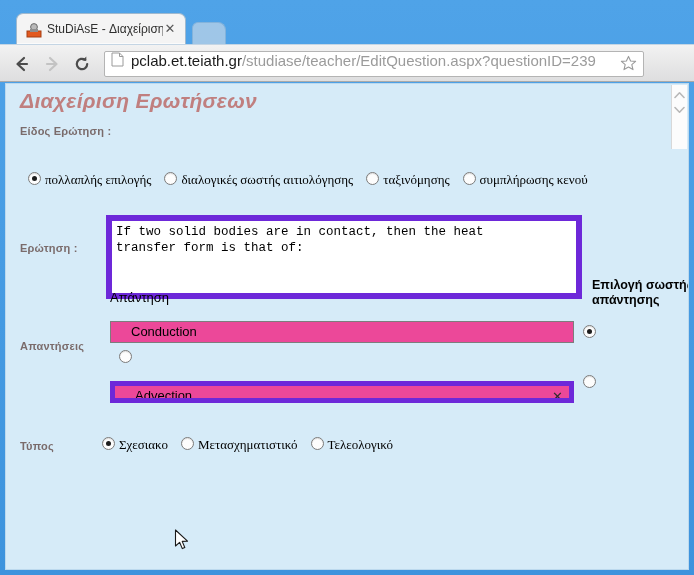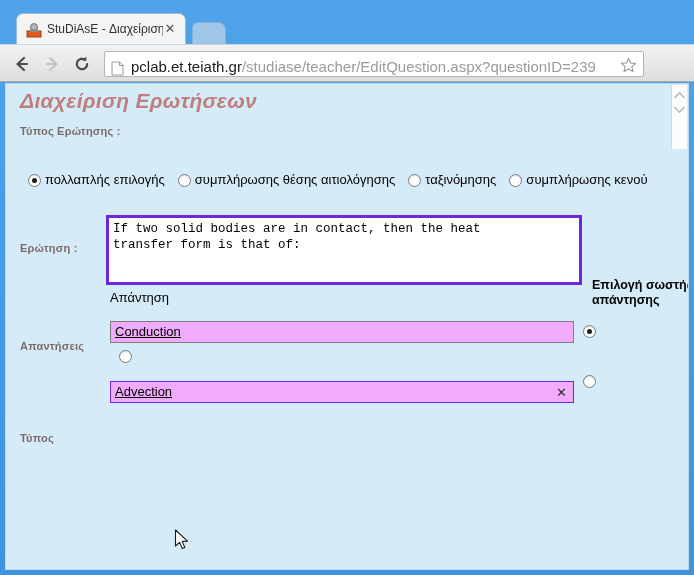--- a/index.html
+++ b/index.html
@@ -96,21 +96,21 @@
   .nav-btn svg { display: block; }
 
   #omnibox {
     position: absolute;
     left: 104px; top: 6px;
     width: 540px; height: 26px;
     background: #fff;
     border: 1px solid #b4b4b4;
     border-radius: 2px;
     display: flex;
-    align-items: flex-end;
+    align-items: flex-start;
   }
   #page-icon {
     margin-left: 6px;
     width: 13px; height: 15px;
     flex: 0 0 auto;
   }
   #url-text {
     margin-left: 7px;
     font-size: 15px;
     color: #9b9b9b;
@@ -153,38 +153,39 @@
   .field-label {
     position: absolute;
     font-size: 11px;
     font-weight: bold;
     color: #7a6b6b;
     letter-spacing: .2px;
   }
   #label-kind      { left: 14px; top: 41px; }
   #label-question  { left: 14px; top: 158px; text-align: right; }
   #label-answers   { left: 14px; top: 256px; }
-  #label-type      { left: 14px; top: 348px; }
+  #label-type      { left: 14px; top: 356px; }
 
   
   .radio-row {
     position: absolute;
     display: flex;
     align-items: center;
   }
   #kind-radios { left: 22px; top: 88px; }
   #type-radios { left: 96px; top: 353px; }
 
   .radio-opt {
     display: flex;
-    align-items: flex-end;
+    align-items: flex-start;
     margin-right: 13px;
     font-size: 13px;
     color: #000;
     white-space: nowrap;
+    font-family: Liberation Serif, serif;
   }
   .radio-opt:last-child { margin-right: 8px; }
   .radio-mark {
     width: 13px; height: 13px;
     border-radius: 50%;
     background: #fdfdfd;
     border: 1px solid #7b7b7b;
     box-shadow: 0 1px 1px rgba(0,0,0,.12) inset;
     margin-right: 4px;
     flex: 0 0 auto;
@@ -196,23 +197,23 @@
     left: 3px; top: 3px;
     width: 5px; height: 5px;
     border-radius: 50%;
     background: #1d1d1d;
   }
 
   
   #question-textarea {
     position: absolute;
     left: 100px; top: 131px;
-    width: 476px; height: 70px;
+    width: 476px; height: 84px;
     background: #fff;
-    border: 3px solid #6d28d9;
+    border: 6px solid #6d28d9;
     font-family: "Liberation Mono", monospace;
     font-size: 12.5px;
     line-height: 16px;
     color: #000;
     padding: 3px 20px 3px 4px;
     white-space: pre-wrap;
     overflow: hidden;
   }
   #textarea-scroll {
     position: absolute;
@@ -254,33 +255,32 @@
   }
   .answer-row {
     position: relative;
     height: 25px;
     margin-bottom: 0px;
     display: flex;
     align-items: center;
   }
   .answer-input {
     width: 472px; height: 22px;
-    background: #f0abfc;
+    background: #ec4899;
     border: 1px solid #7d7d7d;
     font-size: 13px;
     color: #000;
     line-height: 20px;
-    padding: 0 20px 0 4px;
+    padding: 0 20px 0 20px;
     position: relative;
     overflow: hidden;
     white-space: nowrap;
-    text-decoration: underline;
   }
   .answer-input.focused {
-    border: 1px solid #6d28d9;
+    border: 5px solid #6d28d9;
     margin-top: 21px;
   }
   .clear-x {
     position: absolute;
     right: 6px; top: 3px;
     font-size: 13px;
     color: #2d2d2d;
     line-height: 16px;
   }
   .answer-radio {
@@ -348,30 +348,30 @@
           <path d="M8.5 1.4 L10.6 6 L15.6 6.4 L11.8 9.7 L13 14.6 L8.5 12 L4 14.6 L5.2 9.7 L1.4 6.4 L6.4 6 Z" fill="none" stroke="#9a9a9a" stroke-width="1.1" stroke-linejoin="round"></path>
         </svg>
       </div>
     </div>
   </div>
 
   <div id="viewport">
 
     <div id="page-title">Διαχείριση Ερωτήσεων</div>
 
-    <div class="field-label" id="label-kind">Τύπος  Ερώτησης :</div>
+    <div class="field-label" id="label-kind">Είδος  Ερώτηση :</div>
 
     <div class="radio-row" id="kind-radios">
         <div class="radio-opt">
           <span class="radio-mark checked"></span>
           <span>πολλαπλής επιλογής</span>
         </div>
         <div class="radio-opt">
           <span class="radio-mark"></span>
-          <span>συμπλήρωσης θέσης αιτιολόγησης</span>
+          <span>διαλογικές σωστής αιτιολόγησης</span>
         </div>
         <div class="radio-opt">
           <span class="radio-mark"></span>
           <span>ταξινόμησης</span>
         </div>
         <div class="radio-opt">
           <span class="radio-mark"></span>
           <span>συμπλήρωσης κενού</span>
         </div>
       </div>
@@ -403,20 +403,34 @@
           <span class="radio-mark answer-radio"></span>
         </div>
         <div class="answer-row">
           <div class="answer-input focused">Advection<span class="clear-x">✕</span></div>
           <span class="radio-mark answer-radio"></span>
         </div>
       </div>
 
     <div class="field-label" id="label-type">Τύπος</div>
 
+    <div class="radio-row" id="type-radios">
+        <div class="radio-opt">
+          <span class="radio-mark checked"></span>
+          <span>Σχεσιακο</span>
+        </div>
+        <div class="radio-opt">
+          <span class="radio-mark"></span>
+          <span>Μετασχηματιστικό</span>
+        </div>
+        <div class="radio-opt">
+          <span class="radio-mark"></span>
+          <span>Τελεολογικό</span>
+        </div>
+      </div>
 
   </div>
 
   <svg id="mouse-cursor" viewBox="0 0 16 22">
     <path d="M1.5 1 L1.5 17 L5.6 13.3 L8.3 19.6 L10.8 18.5 L8.2 12.4 L13.5 12.2 Z" fill="#ffffff" stroke="#1a1a1a" stroke-width="1.1" stroke-linejoin="round"></path>
   </svg>
 
 </div>
 
 </body></html>

